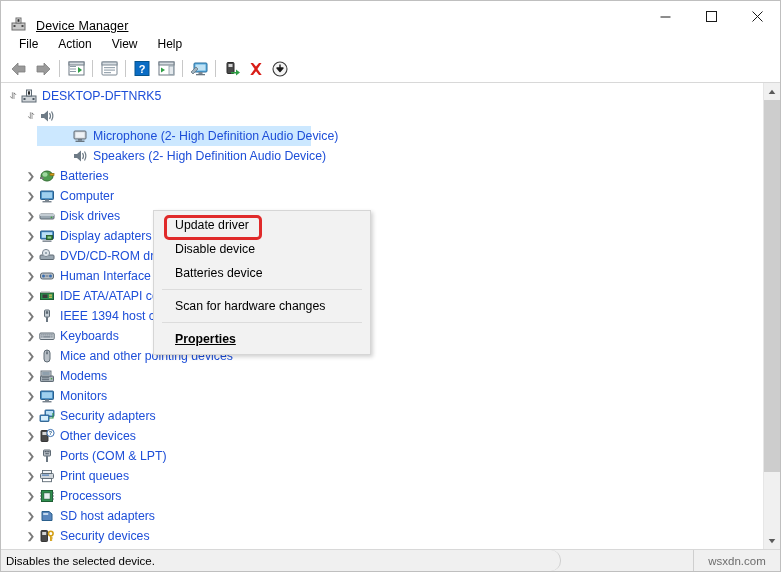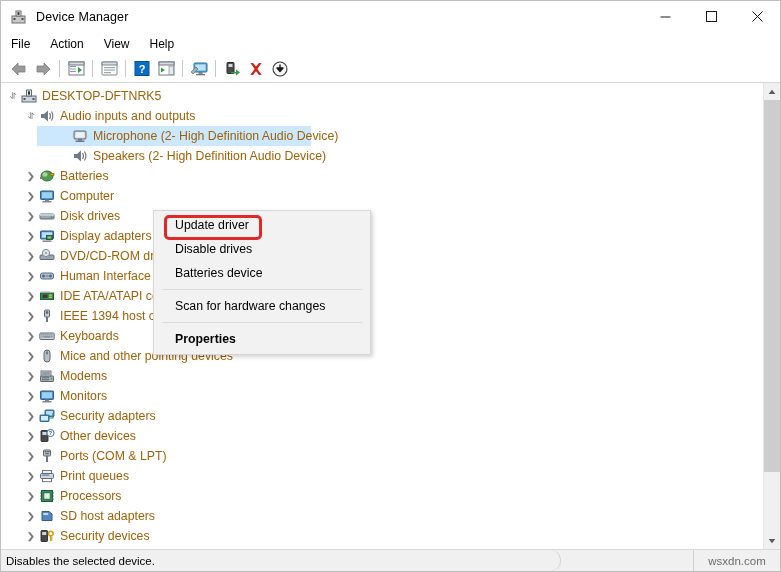--- a/index.html
+++ b/index.html
@@ -27,23 +27,24 @@
     box-sizing: border-box;
     display: flex;
     flex-direction: column;
   }
 
   
   .titlebar {
     height: 32px;
     background: #ffffff;
     display: flex;
-    align-items: center;
+    align-items: flex-end;
     flex: 0 0 auto;
     position: relative;
+    text-decoration: underline;
   }
   .titlebar-icon {
     margin-left: 9px;
     width: 17px; height: 17px;
     position: relative;
   }
   .titlebar-title {
     margin-left: 9px;
     font-size: 12.5px;
     color: #000;
@@ -63,20 +64,21 @@
     color: #1a1a1a;
     line-height: 1;
   }
   .tb-btn svg { display:block; }
 
   
   .menubar {
     height: 22px;
     display: flex;
     align-items: center;
+    padding-left: 8px;
     flex: 0 0 auto;
     background: #ffffff;
   }
   .menu-item {
     padding: 2px 10px;
     font-size: 12px;
     color: #000;
     white-space: nowrap;
   }
 
@@ -135,21 +137,21 @@
     flex: 0 0 16px;
   }
   .tree-row .ticon {
     width: 16px; height: 16px;
     flex: 0 0 16px;
     margin-right: 5px;
     position: relative;
   }
   .tree-row .tlabel {
     font-size: 12.3px;
-    color: #a16207;
+    color: #1d4ed8;
     line-height: 16px;
   }
   .tree-row.selected .sel-bg {
     position: absolute;
     left: 0;
     top: 0;
     height: 20px;
     background: #cce8ff;
     z-index: 0;
   }
@@ -242,21 +244,21 @@
   }
   .ctx-item {
     height: 24px;
     display: flex;
     align-items: center;
     padding-left: 21px;
     font-size: 12.3px;
     color: #000;
     position: relative;
   }
-  .ctx-item.bold { font-weight: bold; }
+  .ctx-item.bold { font-weight: bold; text-decoration: underline; }
   .ctx-sep {
     height: 1px;
     background: #dcdcdc;
     margin: 4px 8px 4px 8px;
   }
   .ctx-highlight {
     position: absolute;
     left: 10px;
     top: 4px;
     width: 98px;
@@ -429,21 +431,20 @@
           <div class="expander">
               <span class="chev-down">⥯</span>
             </div>
           <div class="ticon">
             <svg width="16" height="16" viewBox="0 0 16 16">
               <path d="M2 6 L5 6 L9 2.5 L9 13.5 L5 10 L2 10 Z" fill="#6e7b86"></path>
               <path d="M10.5 5 Q12.5 8 10.5 11" fill="none" stroke="#6e7b86" stroke-width="1.2"></path>
               <path d="M12.5 3.5 Q15.2 8 12.5 12.5" fill="none" stroke="#6e7b86" stroke-width="1.2"></path>
             </svg>
           </div>
-          <div class="tlabel">Audio inputs and outputs</div>
         </div>
       </div>
 
       <div class="tree-row selected">
         <div class="sel-bg" style="left:36px; width:274px;"></div>
         <div class="row-inner ind2">
           <div class="expander"></div>
           <div class="ticon">
             <svg width="16" height="16" viewBox="0 0 16 16">
               <rect x="2" y="3" width="12" height="8" rx="1" fill="#c6ccd2" stroke="#5e6a74" stroke-width="1"></rect>
@@ -815,21 +816,21 @@
               <rect x="5.8" y="8" width="4.4" height="0.9" fill="#7a7a7a"></rect>
             </svg>
           </div>
           <div class="tlabel">Software devices</div>
         </div>
       </div>
 
       <div class="ctxmenu">
         <div class="ctx-highlight"></div>
         <div class="ctx-item">Update driver</div>
-        <div class="ctx-item">Disable drives</div>
+        <div class="ctx-item">Disable device</div>
         <div class="ctx-item">Batteries device</div>
         <div class="ctx-sep"></div>
         <div class="ctx-item">Scan for hardware changes</div>
         <div class="ctx-sep"></div>
         <div class="ctx-item bold">Properties</div>
       </div>
 
     </div>
 
     <div class="vscroll">

